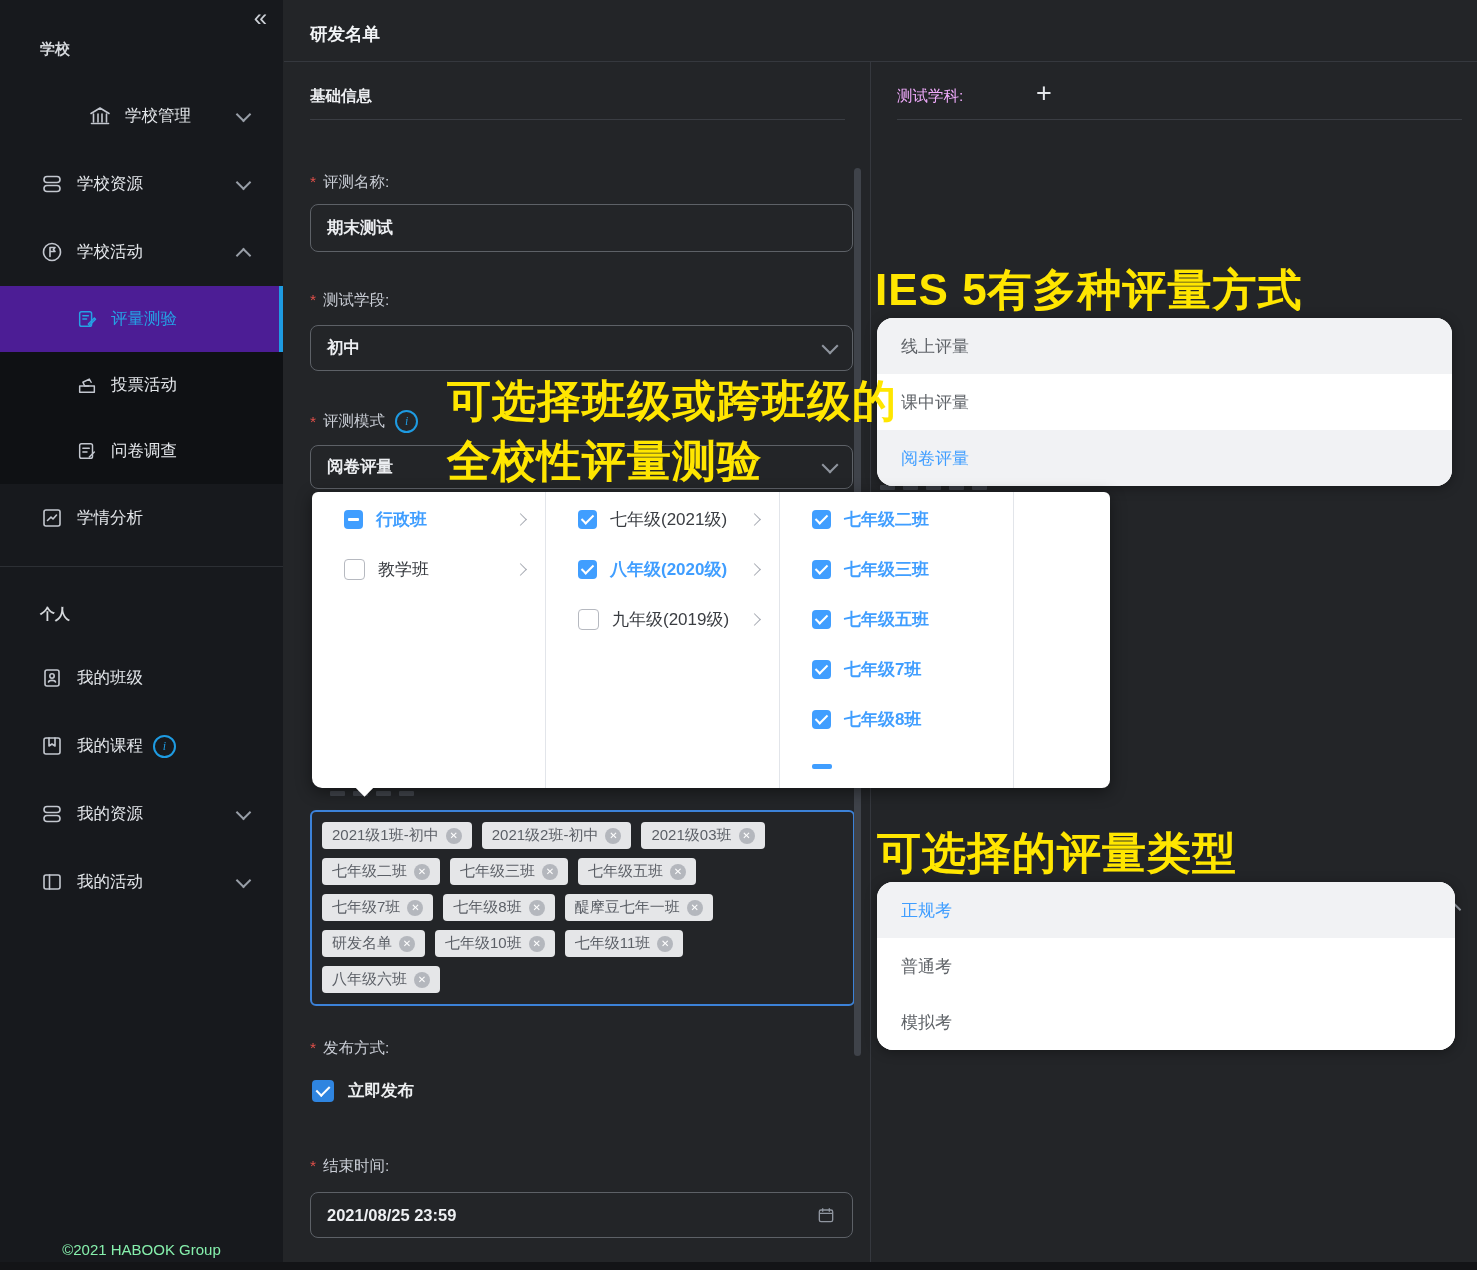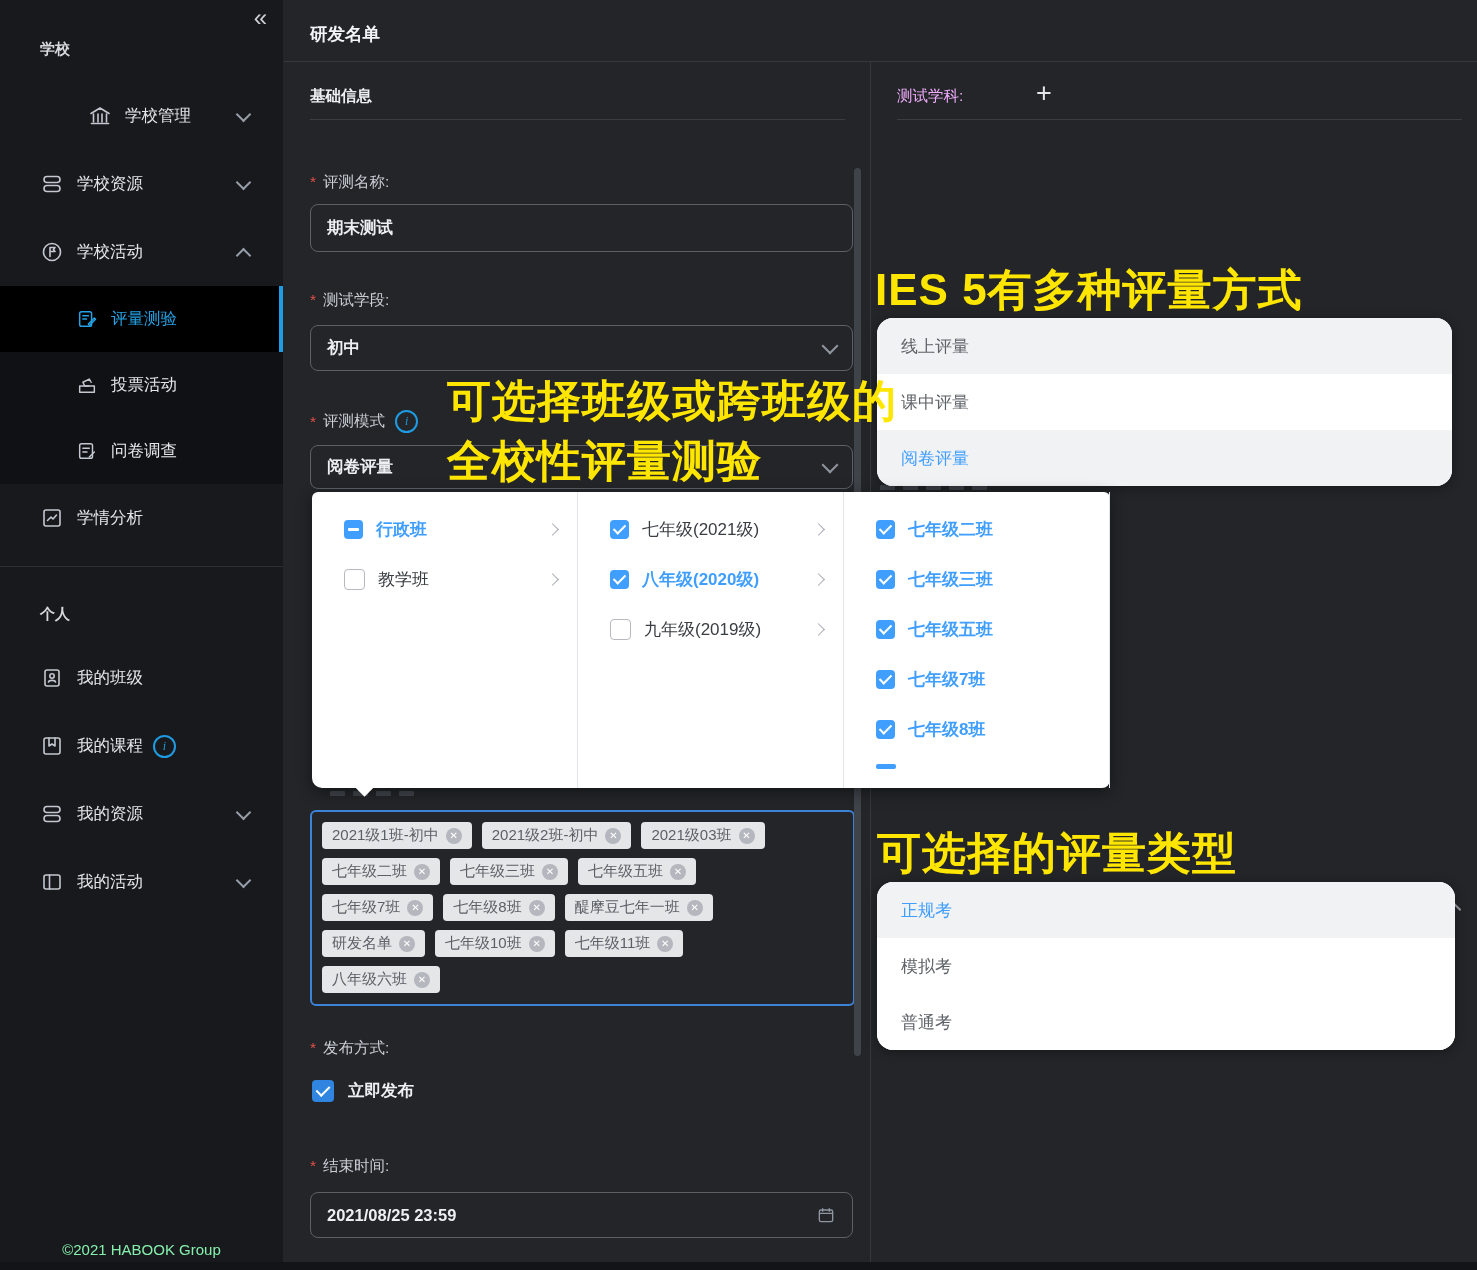--- a/index.html
+++ b/index.html
@@ -10,21 +10,21 @@
   #sidebar{position:absolute;left:0;top:0;width:283px;height:1270px;background:#17191d;}
   #collapse{position:absolute;top:4px;right:16px;font-size:24px;color:#ccd0d6;cursor:pointer;}
   .sec-label{margin:40px 0 0 40px;font-size:15px;font-weight:bold;color:#d6d9dd;height:22px;}
   .sec-label.sec2{margin-top:38px;}
   .side-div{height:1px;background:#2c2f34;margin-top:14px;}
   .m-row{height:68px;display:flex;align-items:center;padding:0 34px 0 40px;cursor:pointer;}
   .m-row.first1{margin-top:20px;margin-left:48px;}
   .m-row.first2{margin-top:17px;}
   .sub-blk{background:#0f1114;}
   .s-row{height:66px;display:flex;align-items:center;padding-left:76px;position:relative;cursor:pointer;}
-  .s-row.act{background:#000000;}
+  .s-row.act{background:#4c1d95;}
   .act-bar{position:absolute;right:0;top:0;width:4px;height:100%;background:#1e9be2;}
   .ico{width:24px;height:24px;margin-right:13px;color:#c3c7cf;flex:none;}
   .ico.sm{width:22px;height:22px;}
   .ico svg{width:100%;height:100%;display:block;}
   .m-lbl{font-size:16.5px;color:#e3e6ea;}
   .s-row.act .m-lbl,.s-row.act .ico{color:#25a2e5;}
   .chev{width:9px;height:9px;border-right:2px solid #989ea7;border-bottom:2px solid #989ea7;flex:none;}
   .chev.down{transform:rotate(45deg);margin-left:auto;margin-top:-4px;}
   .chev.up{transform:rotate(-135deg);margin-left:auto;margin-top:6px;}
   .info{width:19px;height:19px;border:2px solid #1e9be2;border-radius:50%;color:#1e9be2;font-size:12px;
@@ -66,21 +66,21 @@
   
   .popup{position:absolute;background:#fff;border-radius:16px;box-shadow:0 2px 12px rgba(0,0,0,.35);z-index:30;overflow:hidden;}
   #dd-mode{left:877px;top:318px;width:575px;}
   #dd-type{left:877px;top:882px;width:578px;}
   .opt{height:56px;display:flex;align-items:center;padding:0 24px;font-size:17px;color:#5f6368;background:#fff;cursor:pointer;}
   .opt.hov{background:#f1f2f4;}
   .opt.sel{background:#f1f2f4;color:#409eff;}
   #cascader{position:absolute;left:312px;top:492px;width:798px;height:296px;background:#fff;
             border-radius:6px 6px 8px 10px;box-shadow:0 4px 16px rgba(0,0,0,.45);z-index:40;display:flex;}
   #cas-notch{position:absolute;left:46px;bottom:-6px;width:13px;height:13px;background:#fff;transform:rotate(45deg);}
-  .cas-col{width:266px;border-right:1px solid #e2e5ea;padding-top:12px;box-sizing:border-box;position:relative;}
+  .cas-col{width:234px;border-right:1px solid #e2e5ea;padding-top:2px;box-sizing:border-box;position:relative;}
   .cas-col:last-child{border-right:none;}
   .cas-item{height:50px;display:flex;align-items:center;padding:0 20px 0 32px;cursor:pointer;}
   .cb{width:19px;height:19px;border-radius:4px;position:relative;flex:none;cursor:pointer;}
   .cb.checked,.cb.indeterminate{background:#409eff;}
   .cb.unchecked{background:#fff;border:1px solid #b6b9c0;}
   .cb.checked::after{content:'';position:absolute;left:6px;top:2.5px;width:5px;height:10px;border:solid #fff;
                      border-width:0 2px 2px 0;transform:rotate(45deg);}
   .cb.indeterminate::after{content:'';position:absolute;left:4px;top:8px;width:11px;height:3px;background:#fff;border-radius:1px;}
   .cas-lbl{margin-left:13px;font-size:17px;color:#3a3d42;}
   .cas-lbl.blue{color:#409eff;font-weight:bold;}
@@ -342,22 +342,22 @@
   <div class="abs" id="add-btn">+</div>
   <div class="abs" id="subj-div"></div>
 
   <div class="popup" id="dd-mode">
       <div class="opt hov">线上评量</div>
       <div class="opt">课中评量</div>
       <div class="opt sel">阅卷评量</div>
     </div>
   <div class="popup" id="dd-type">
       <div class="opt sel">正规考</div>
+      <div class="opt">普通考</div>
       <div class="opt">模拟考</div>
-      <div class="opt">普通考</div>
     </div>
 
   <div id="cascader">
     <div class="cas-col" id="cas-col1">
         <div class="cas-item">
           <span class="cb indeterminate"></span>
           <span class="cas-lbl blue">行政班</span>
           <span class="cas-chev"></span>
         </div>
         <div class="cas-item">

